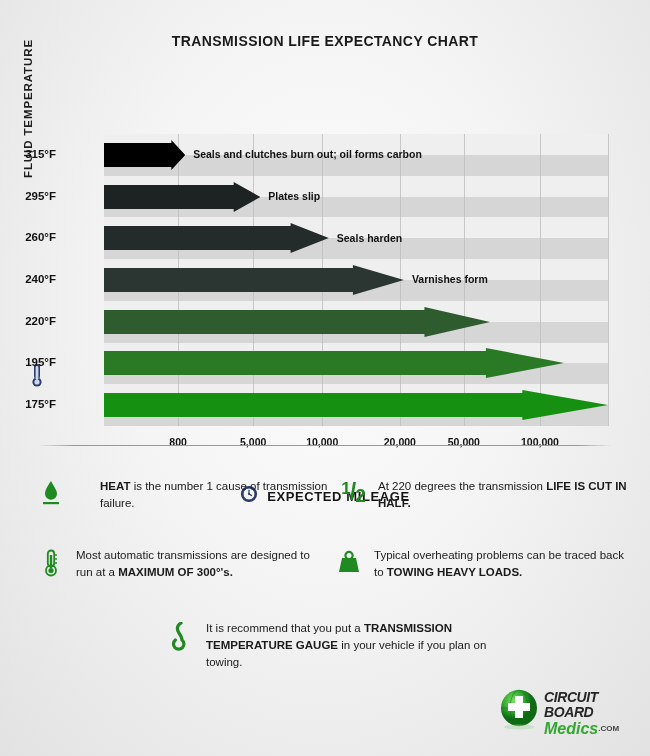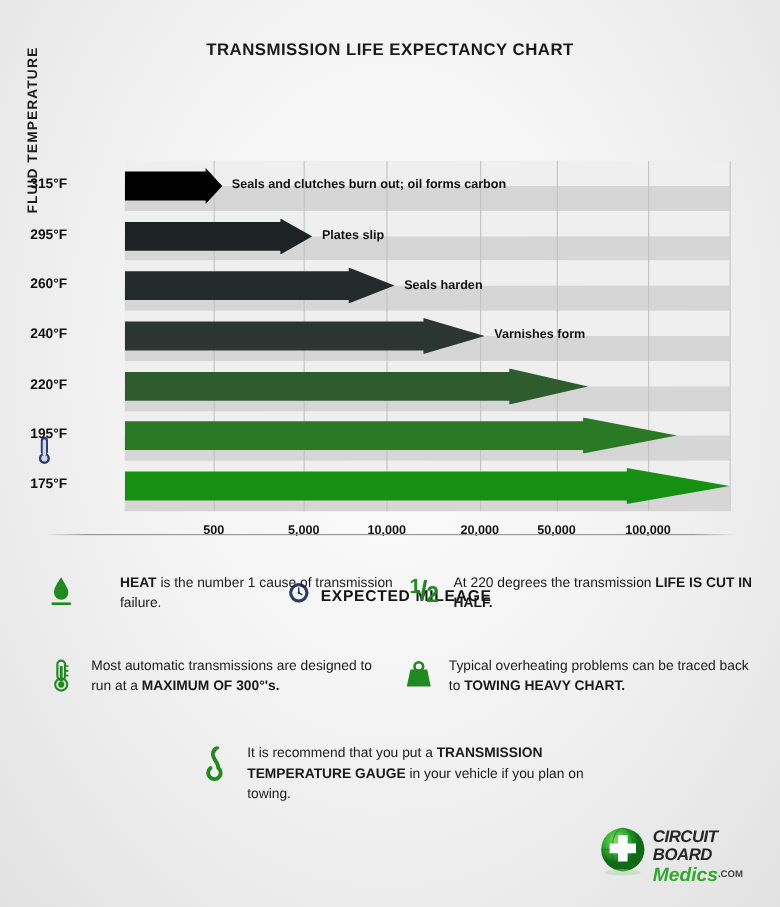--- a/index.html
+++ b/index.html
@@ -192,21 +192,21 @@
         <div class="tempLabel" style="top: 13.8571px;">175°F</div>
         <div class="arrow" style="top: 5.85714px; height: 30px; width: 100%;">
           <svg viewBox="0 0 100 30" preserveAspectRatio="none">
             <path d="M0 3 L83 3 L83 0 L100 15 L83 30 L83 27 L0 27 Z" fill="#159010"></path>
           </svg>
         </div>
       </div>
     </div>
 
   <div class="xticks" id="xticks">
-      <span class="xtick" style="left: 14.7%;">500</span>
+      <span class="xtick" style="left: 14.7%;">800</span>
       <span class="xtick" style="left: 29.6%;">5,000</span>
       <span class="xtick" style="left: 43.3%;">10,000</span>
       <span class="xtick" style="left: 58.7%;">20,000</span>
       <span class="xtick" style="left: 71.4%;">50,000</span>
       <span class="xtick" style="left: 86.5%;">100,000</span>
     </div>
 
   <div class="xaxis-title">
     <span>
       <svg width="18" height="18" viewBox="0 0 20 20">
@@ -253,21 +253,21 @@
       </div>
       <div class="txt"><span>Most automatic transmissions are designed to run at a </span><b>MAXIMUM OF 300°'s.</b></div>
     </div>
     <div class="fact" style="left: 336px; top: 69px;">
       <div class="ico">
         <svg width="26" height="26" viewBox="0 0 26 26">
           <path d="M6 9 h14 l3 14 H3 Z" fill="#1f8a1f"></path>
           <circle cx="13" cy="6.5" r="3.6" fill="none" stroke="#1f8a1f" stroke-width="2.2"></circle>
         </svg>
       </div>
-      <div class="txt"><span>Typical overheating problems can be traced back to </span><b>TOWING HEAVY CHART.</b></div>
+      <div class="txt"><span>Typical overheating problems can be traced back to </span><b>TOWING HEAVY LOADS.</b></div>
     </div>
     <div class="fact" style="left: 168px; top: 142px;">
       <div class="ico">
         <svg width="22" height="30" viewBox="0 0 22 30">
           <path d="M11 1 C6 4 7 8 9 11 C11 14 12 16 12 18 A5.2 5.2 0 1 1 5.4 18" fill="none" stroke="#1f8a1f" stroke-width="3.2" stroke-linecap="round"></path>
         </svg>
       </div>
       <div class="txt" style="max-width: 300px;"><span>It is recommend that you put a </span><b>TRANSMISSION TEMPERATURE GAUGE</b><span> in your vehicle if you plan on towing.</span></div>
     </div>
   </div>

